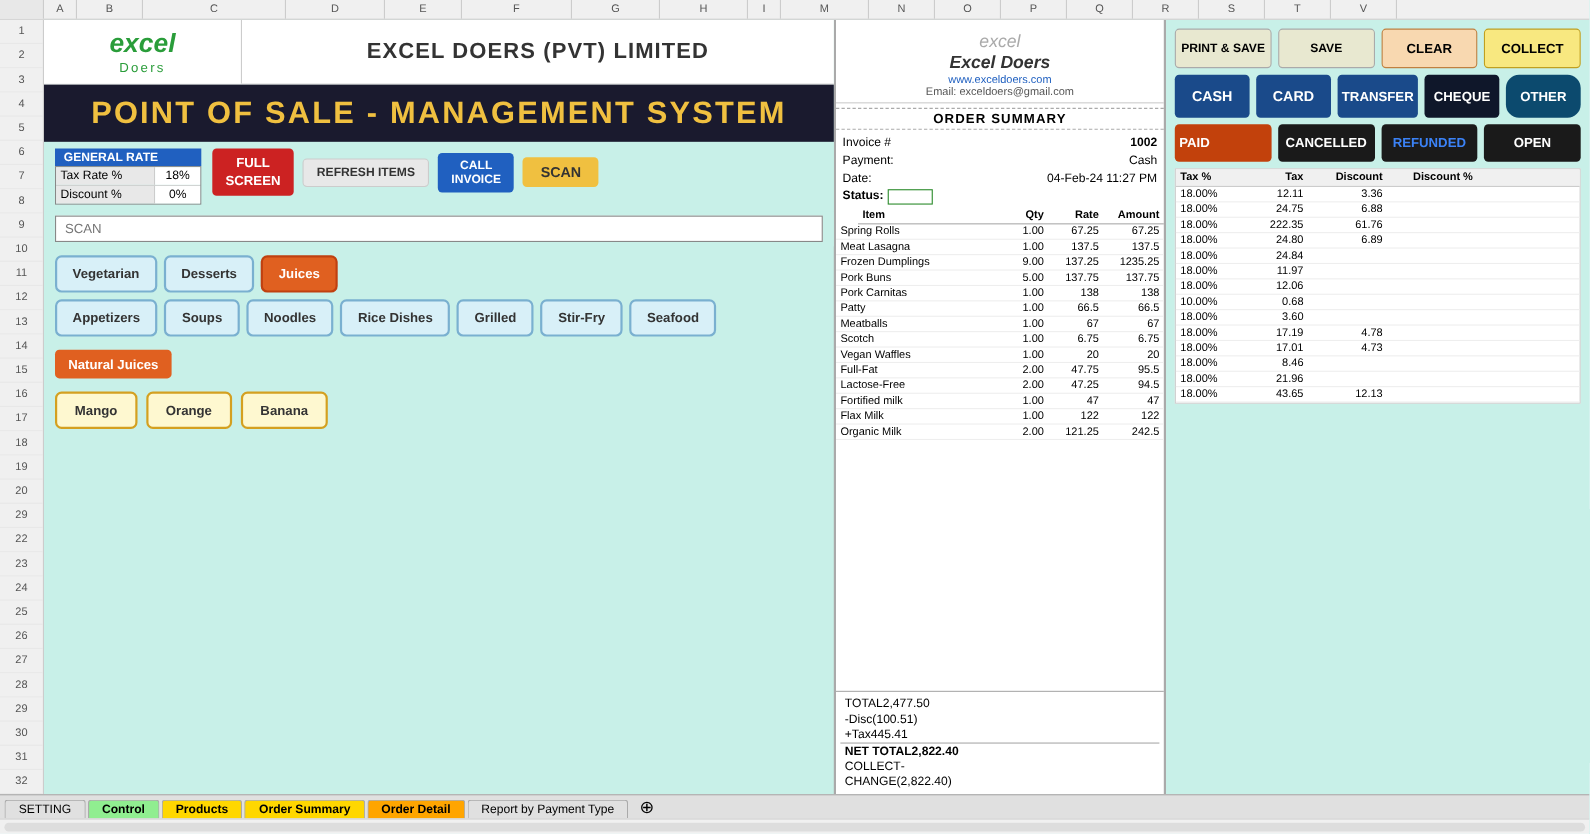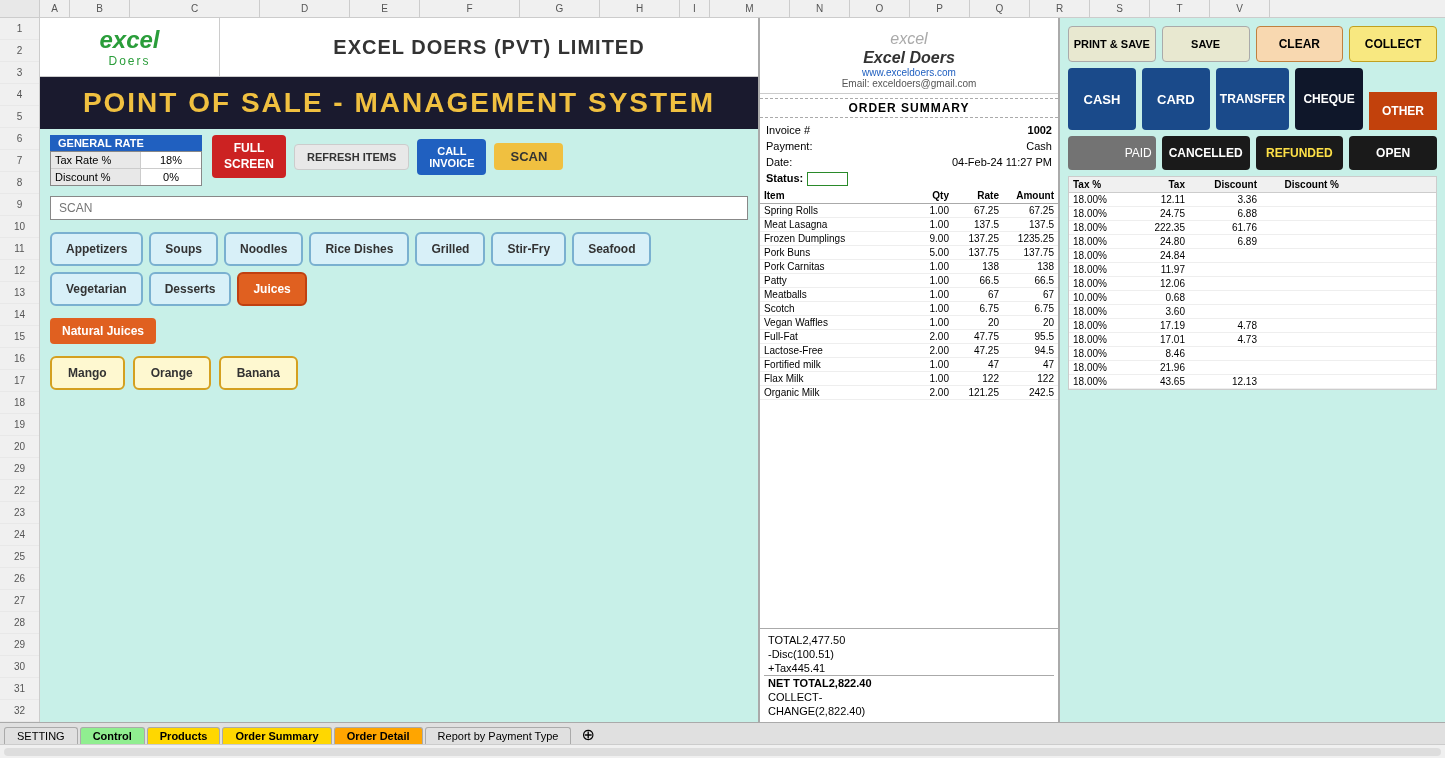--- a/index.html
+++ b/index.html
@@ -157,21 +157,21 @@
       border-bottom: 1px solid #ccc;
     }
     .rate-row:last-child { border-bottom: none; }
     .rate-label {
       width: 90px;
       padding: 2px 4px;
       border-right: 1px solid #ccc;
       background: #e8e8e8;
     }
     .rate-value {
-      width: 60px;
+      width: 41px;
       padding: 2px 4px;
       background: #fff;
       text-align: center;
     }
 
     .action-buttons {
       display: flex;
       gap: 8px;
       align-items: center;
       flex: 1;
@@ -354,20 +354,21 @@
       color: #2a8a2a;
       font-size: 11px;
     }
     .invoice-table-header {
       display: grid;
       grid-template-columns: 1fr 40px 50px 55px;
       padding: 2px 4px;
       border-bottom: 1px solid #aaa;
       font-weight: bold;
       font-size: 10px;
+      margin-left: 20px;
     }
     .invoice-table-body {
       flex: 1;
       overflow-y: auto;
     }
     .invoice-row {
       display: grid;
       grid-template-columns: 1fr 40px 50px 55px;
       padding: 1px 4px;
       border-bottom: 1px solid #eee;
@@ -485,61 +486,60 @@
       color: white;
       border: none;
       border-radius: 4px;
       padding: 12px 4px;
       font-weight: bold;
       font-size: 12px;
       cursor: pointer;
       text-align: center;
     }
     .btn-other {
-      background: #c2410c;
-      color: white;
-      border: none;
-      border-radius: 0;
+      background: #0c4a6e;
+      color: white;
+      border: none;
+      border-radius: 12px;
       padding: 12px 4px;
       font-weight: bold;
       font-size: 12px;
       cursor: pointer;
       text-align: center;
-      margin-top: 24px;
     }
     .status-buttons {
       display: grid;
       grid-template-columns: repeat(4, 1fr);
       gap: 6px;
     }
     .btn-paid {
-      background: #737373;
+      background: #c2410c;
       color: white;
       border: none;
       border-radius: 4px;
       padding: 10px 4px;
-      font-weight: normal;
-      font-size: 12px;
-      cursor: pointer;
-      text-align: right;
+      font-weight: bold;
+      font-size: 12px;
+      cursor: pointer;
+      text-align: left;
     }
     .btn-cancelled {
       background: #1a1a1a;
       color: white;
       border: none;
       border-radius: 4px;
       padding: 10px 4px;
       font-weight: bold;
       font-size: 12px;
       cursor: pointer;
       text-align: center;
     }
     .btn-refunded {
       background: #1a1a1a;
-      color: #fde047;
+      color: #3b82f6;
       border: none;
       border-radius: 4px;
       padding: 10px 4px;
       font-weight: bold;
       font-size: 12px;
       cursor: pointer;
       text-align: center;
     }
     .btn-open {
       background: #1a1a1a;
@@ -722,32 +722,32 @@
             <button class="btn-scan">SCAN</button>
           </div>
         </div>
 
         <div class="scan-input-row">
           <input class="scan-input" placeholder="SCAN" type="text" style="">
         </div>
 
         <div class="category-section">
           <div class="category-row">
+            <button class="cat-btn">Vegetarian</button>
+            <button class="cat-btn">Desserts</button>
+            <button class="cat-btn cat-btn-active">Juices</button>
+          </div>
+          <div class="category-row">
             <button class="cat-btn">Appetizers</button>
             <button class="cat-btn">Soups</button>
             <button class="cat-btn">Noodles</button>
             <button class="cat-btn">Rice Dishes</button>
             <button class="cat-btn">Grilled</button>
             <button class="cat-btn">Stir-Fry</button>
             <button class="cat-btn">Seafood</button>
-          </div>
-          <div class="category-row">
-            <button class="cat-btn">Vegetarian</button>
-            <button class="cat-btn">Desserts</button>
-            <button class="cat-btn cat-btn-active">Juices</button>
           </div>
         </div>
 
         <div class="subcat-section">
           <div class="subcat-label">Natural Juices</div>
         </div>
 
         <div class="item-buttons-row">
           <button class="item-btn">Mango</button>
           <button class="item-btn">Orange</button>

